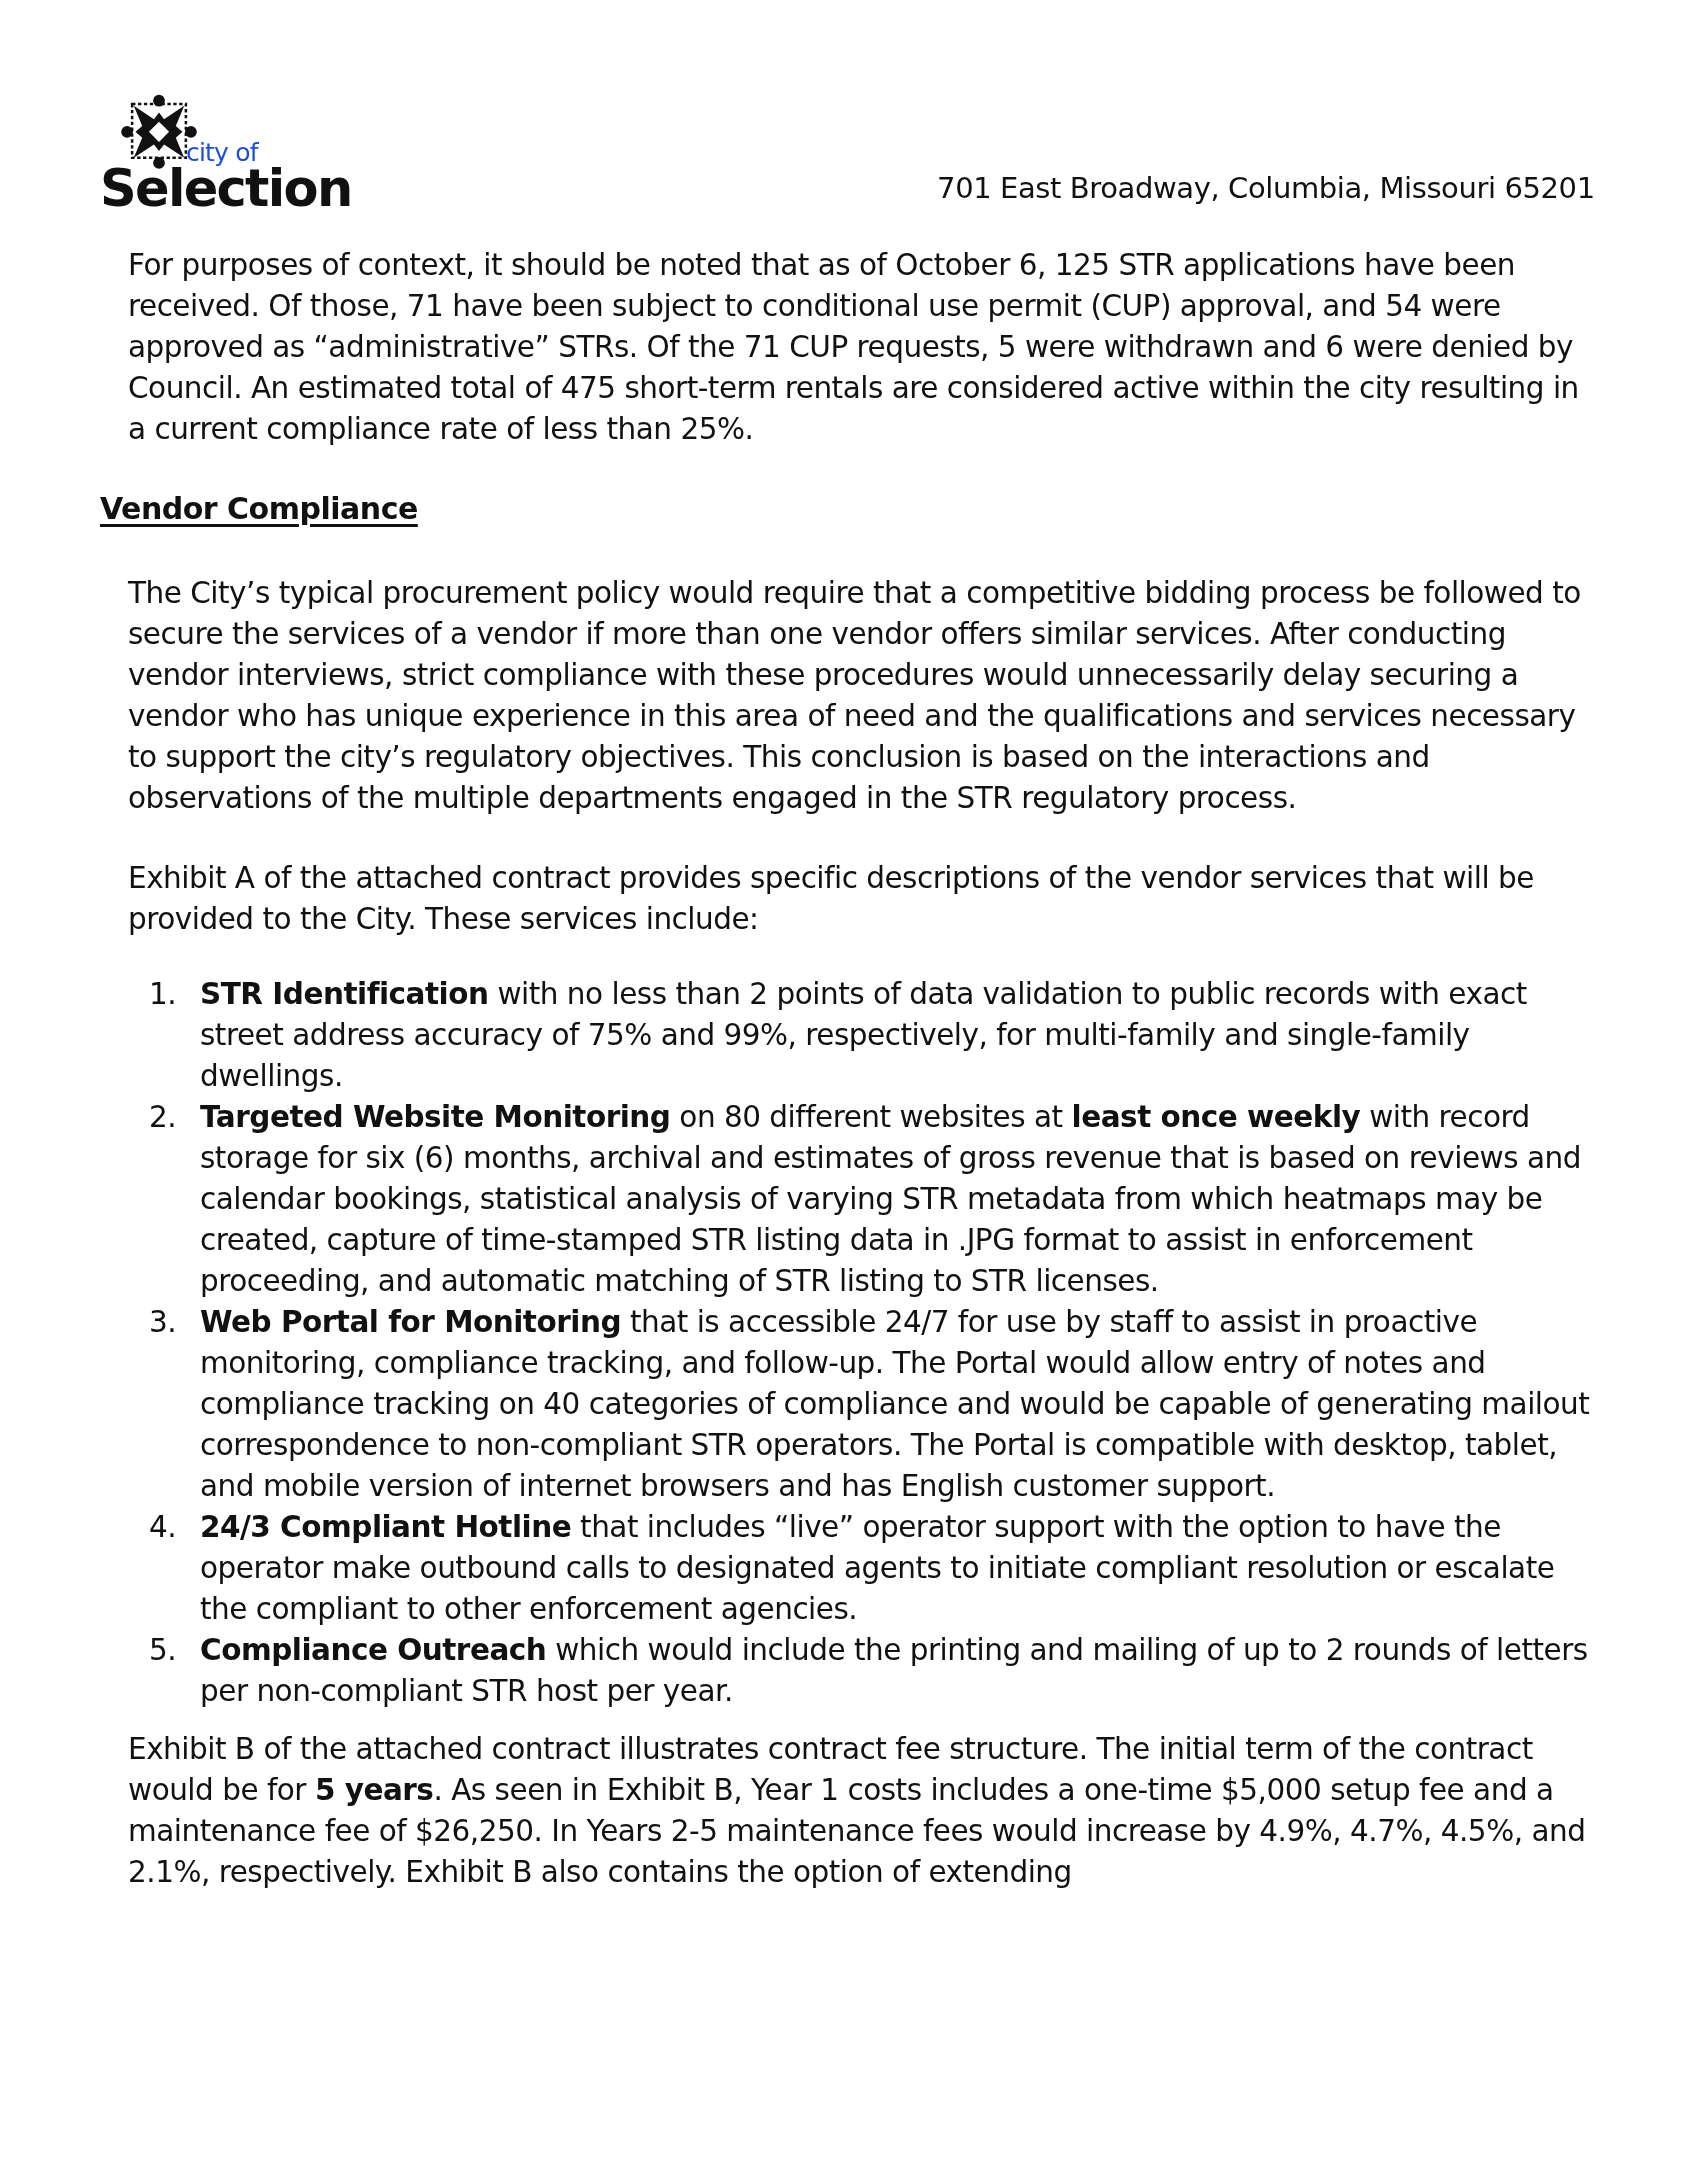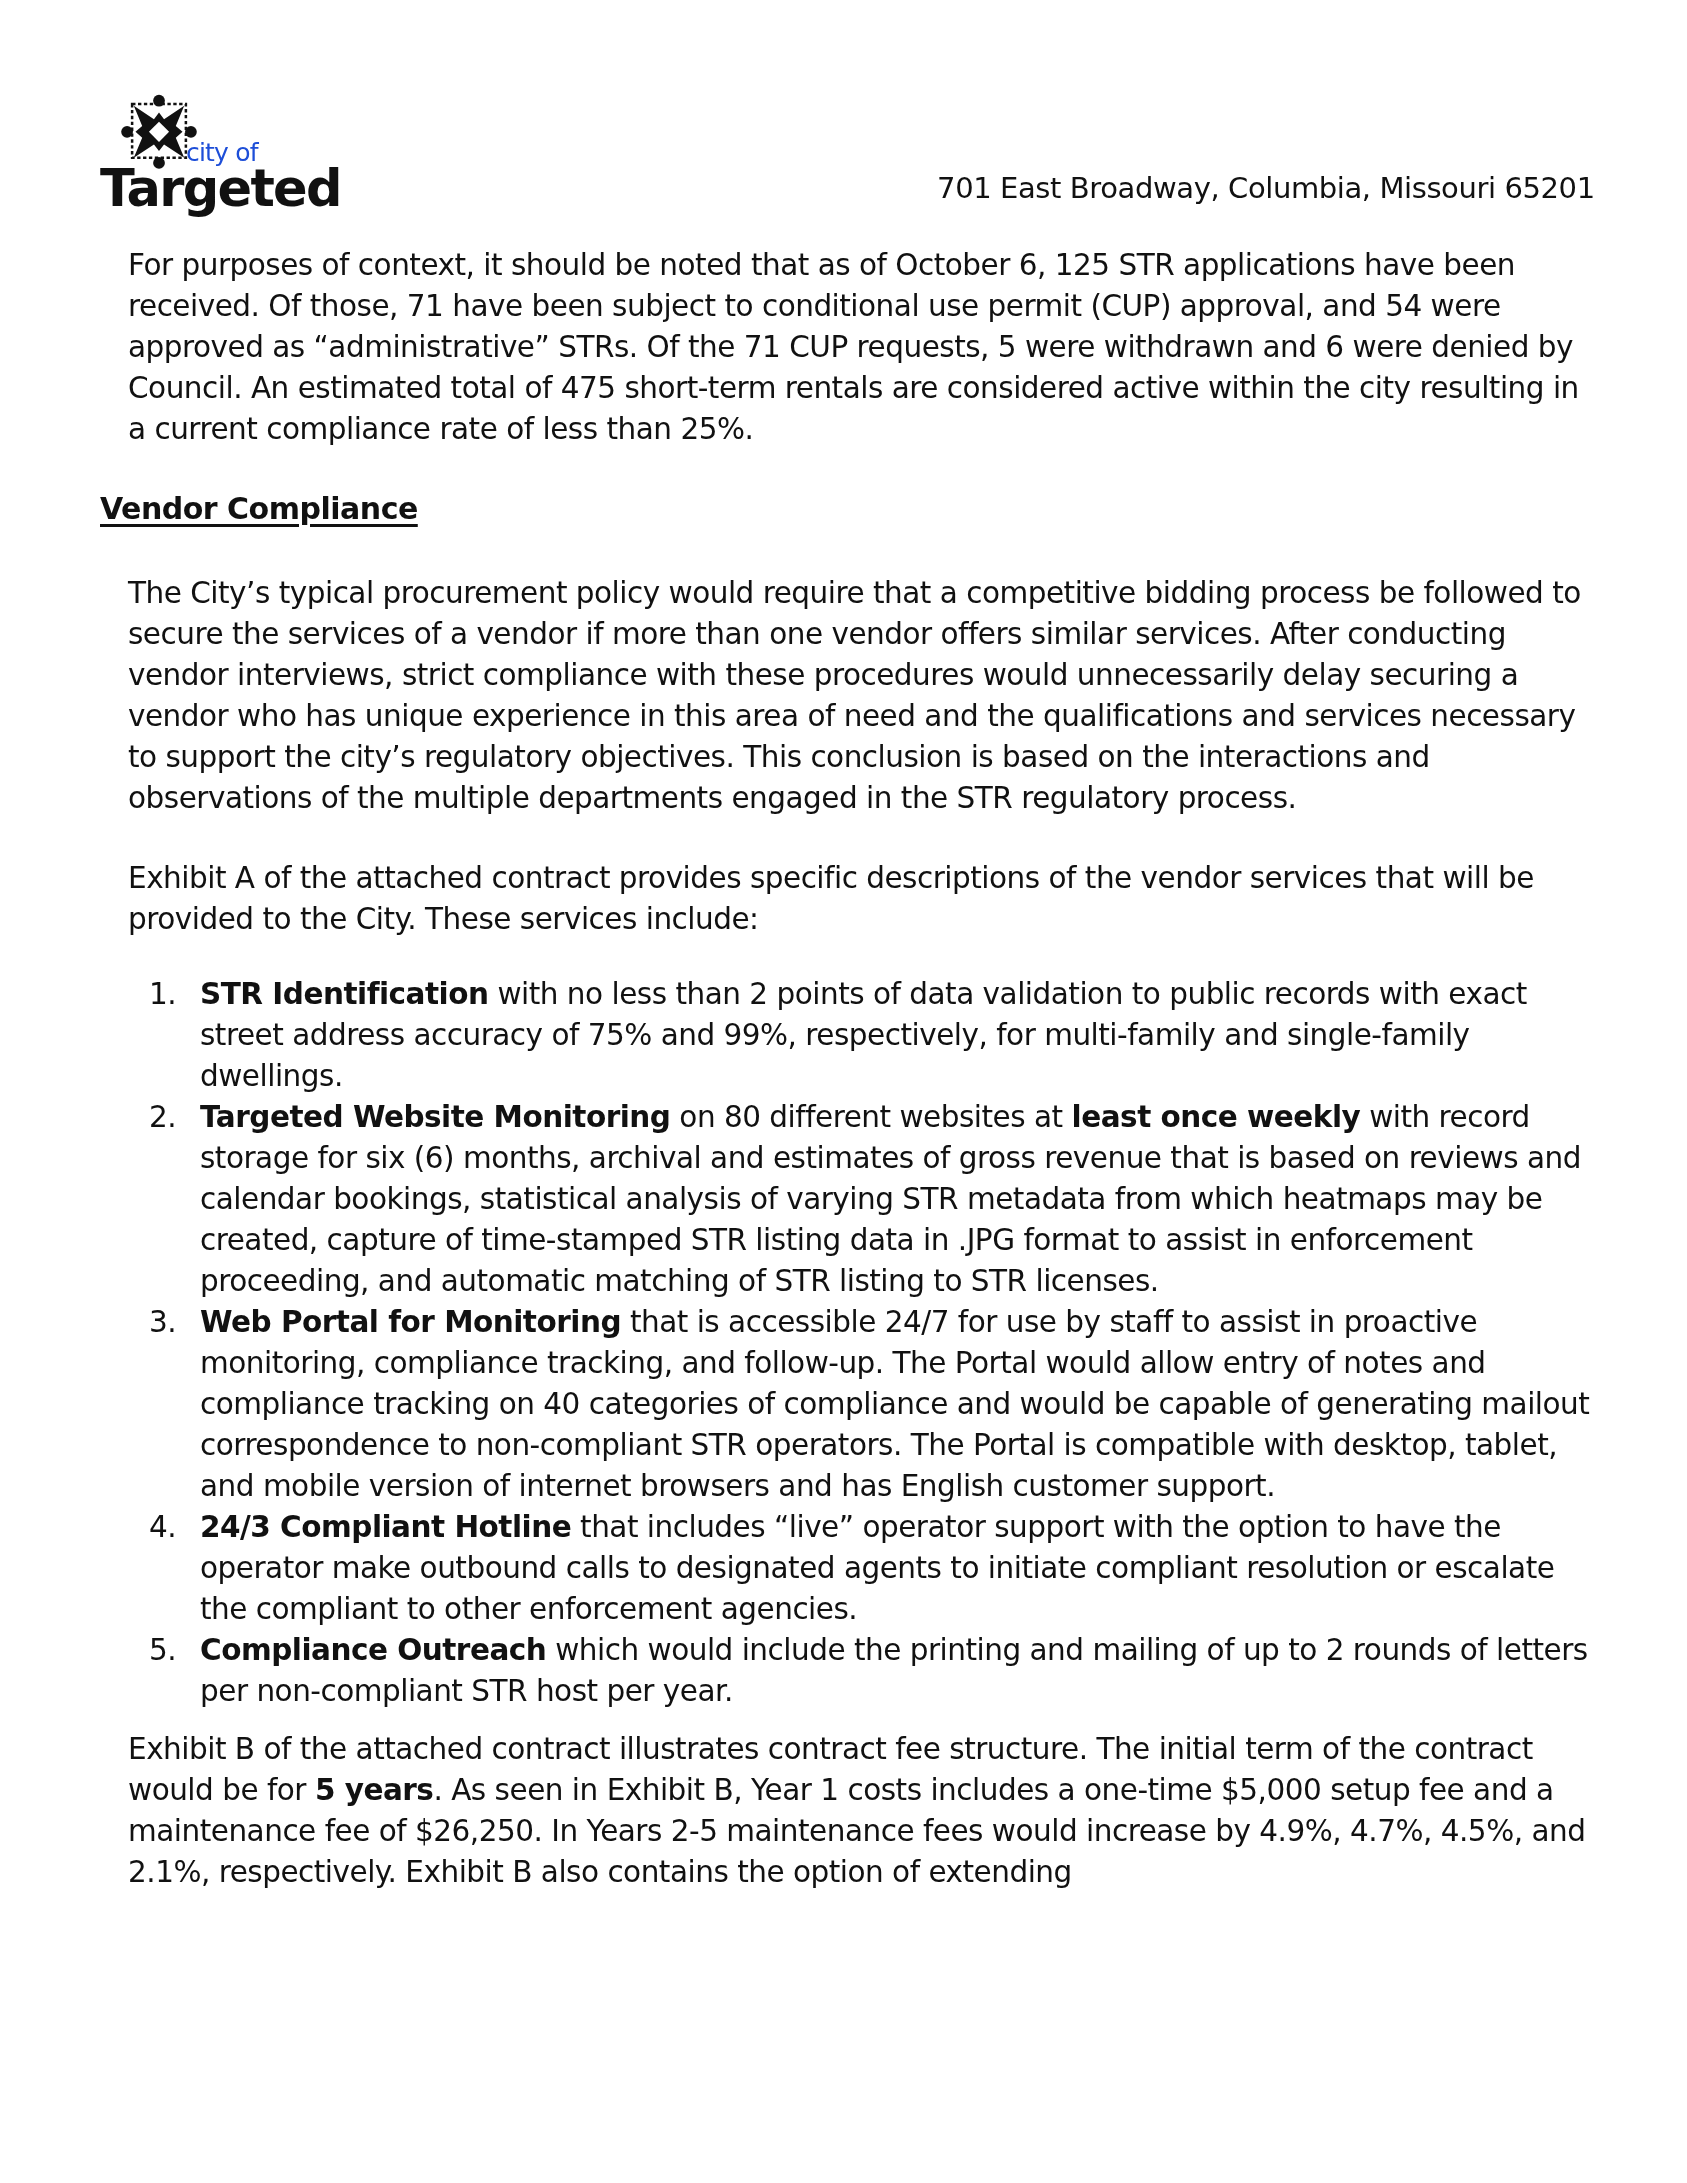--- a/index.html
+++ b/index.html
@@ -117,21 +117,21 @@
       <svg class="logo-mark" viewBox="0 0 100 100">
         <rect x="18" y="12" width="64" height="64" fill="none" stroke="#111" stroke-width="3" stroke-dasharray="4 3"></rect>
         <circle cx="50" cy="8" r="7" fill="#111"></circle>
         <circle cx="50" cy="82" r="7" fill="#111"></circle>
         <circle cx="12" cy="45" r="7" fill="#111"></circle>
         <circle cx="88" cy="45" r="7" fill="#111"></circle>
         <path d="M20 14 L44 30 L50 22 L56 30 L80 14 L70 38 L78 45 L70 52 L80 76 L56 60 L50 68 L44 60 L20 76 L30 52 L22 45 L30 38 Z" fill="#111"></path>
         <path d="M38 45 L50 33 L62 45 L50 57 Z" fill="#fff"></path>
       </svg>
       <span class="logo-city">city of</span>
-      <span class="logo-name">Targeted</span>
+      <span class="logo-name">Selection</span>
     </div>
     <div class="address">701 East Broadway, Columbia, Missouri 65201</div>
   </div>
 
   <p class="para">For purposes of context, it should be noted that as of October 6, 125 STR applications have been received. Of those, 71 have been subject to conditional use permit (CUP) approval, and 54 were approved as “administrative” STRs.  Of the 71 CUP requests, 5 were withdrawn and 6 were denied by Council.  An estimated total of 475 short-term rentals are considered active within the city resulting in a current compliance rate of less than 25%.</p>
 
   <div class="heading">Vendor Compliance</div>
 
   <p class="para">The City’s typical procurement policy would require that a competitive bidding process be followed to secure the services of a vendor if more than one vendor offers similar services. After conducting vendor interviews, strict compliance with these procedures would unnecessarily delay securing a vendor who has unique experience in this area of need and the qualifications and services necessary to support the city’s regulatory objectives. This conclusion is based on the interactions and observations of the multiple departments engaged in the STR regulatory process.</p>
 

